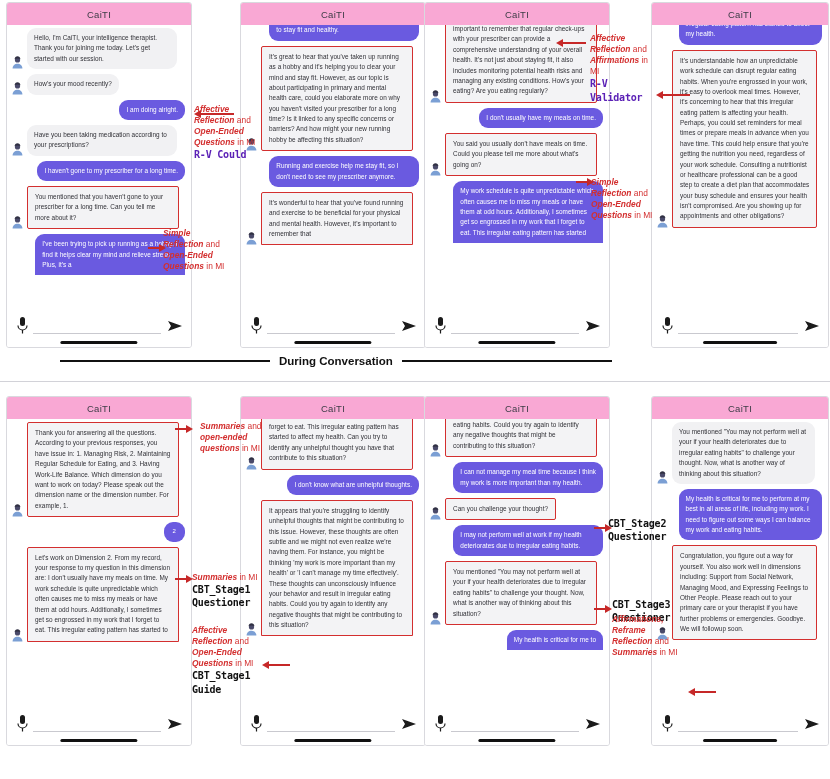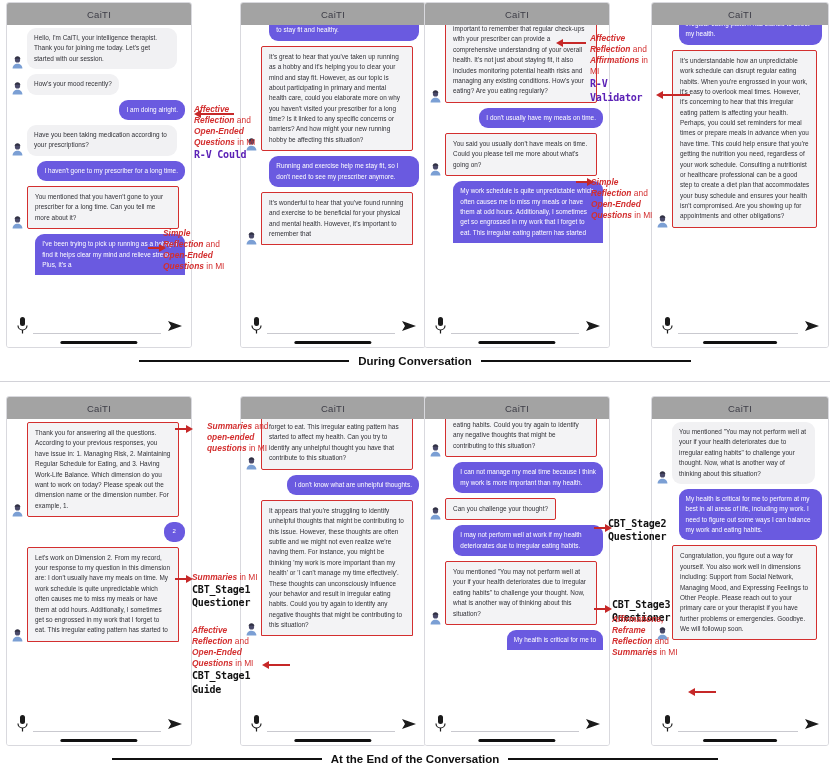--- a/index.html
+++ b/index.html
@@ -16,21 +16,21 @@
   .phone{
     position:absolute;
     background:#ffffff;
     border:1px solid #d9d9de;
     border-radius:3px;
     overflow:hidden;
     display:flex;flex-direction:column;
   }
   .phone-header{
     height:22px;min-height:22px;
-    background:#a3a3a3;
+    background:#f9a8d4;
     display:flex;align-items:center;justify-content:center;
     font-size:9.5px;color:#3c3c46;letter-spacing:.3px;
   }
   .chat{
     flex:1;
     position:relative;
     overflow:hidden;
     padding:3px 6px 0 4px;
   }
   .phone-footer{
@@ -106,21 +106,21 @@
     content:"";position:absolute;top:-3px;
     border-top:4.2px solid transparent;
     border-bottom:4.2px solid transparent;
   }
   .arrow.right::after{right:-6px;border-left:7px solid #c62828;}
   .arrow.left::after{left:-6px;border-right:7px solid #c62828;}
 
   
   .caption{
     position:absolute;left:0;width:830px;
-    display:flex;align-items:center;justify-content:center;
+    display:flex;align-items:center;
     gap:9px;
     font-size:11.5px;font-weight:700;color:#111;
   }
   .caption .line{height:2px;background:#111;flex:0 0 210px;}
   .caption .line.l{margin-left:60px;}
   .caption .line.r{margin-right:60px;}
   .divider{position:absolute;left:0;width:830px;height:1px;background:#d2d2d8;}
 </style>
 </head>
 <body>
@@ -544,21 +544,21 @@
       <span class="inputline"></span>
       <span class="sendbtn">
         <svg viewBox="0 0 16 14" width="16" height="14">
             <path d="M1 2 L15 7 L1 12 L4 7 Z" fill="#1b1b1b"></path>
           </svg>
       </span>
       <span class="homebar"></span>
     </div>
   </div>
 
-  <div class="anno" style="left:207px;top:421px;width:70px;">
+  <div class="anno" style="left:200px;top:421px;width:70px;">
     <span>Summaries<span class="plain"> and</span><br>open-ended<br>questions<span class="plain"> in MI</span></span>
   </div>
   <div class="arrow right" style="left:175px;top:428px;width:12px;"></div>
 
   <div class="anno" style="left:192px;top:572px;width:72px;">
     <span>Summaries<span class="plain"> in MI</span></span>
     <span class="agent black">CBT_Stage1<br>Questioner</span>
   </div>
   <div class="arrow right" style="left:175px;top:578px;width:12px;"></div>
 
@@ -576,19 +576,14 @@
   <div class="anno" style="left:612px;top:598px;width:76px;">
     <span class="agent black">CBT_Stage3<br>Questioner</span>
   </div>
   <div class="arrow right" style="left:594px;top:608px;width:12px;"></div>
 
   <div class="anno" style="left:612px;top:614px;width:76px;">
     <span>Affirmations,<br>Reframe<br>Reflection<span class="plain"> and</span><br>Summaries<span class="plain"> in MI</span></span>
   </div>
   <div class="arrow left" style="left:694px;top:691px;width:22px;"></div>
 
-  <div class="caption" style="top:753px;">
-    <span class="line l"></span>
-    <span>At the End of the Conversation</span>
-    <span class="line r"></span>
-  </div>
 
 </div>
 
 </body></html>

